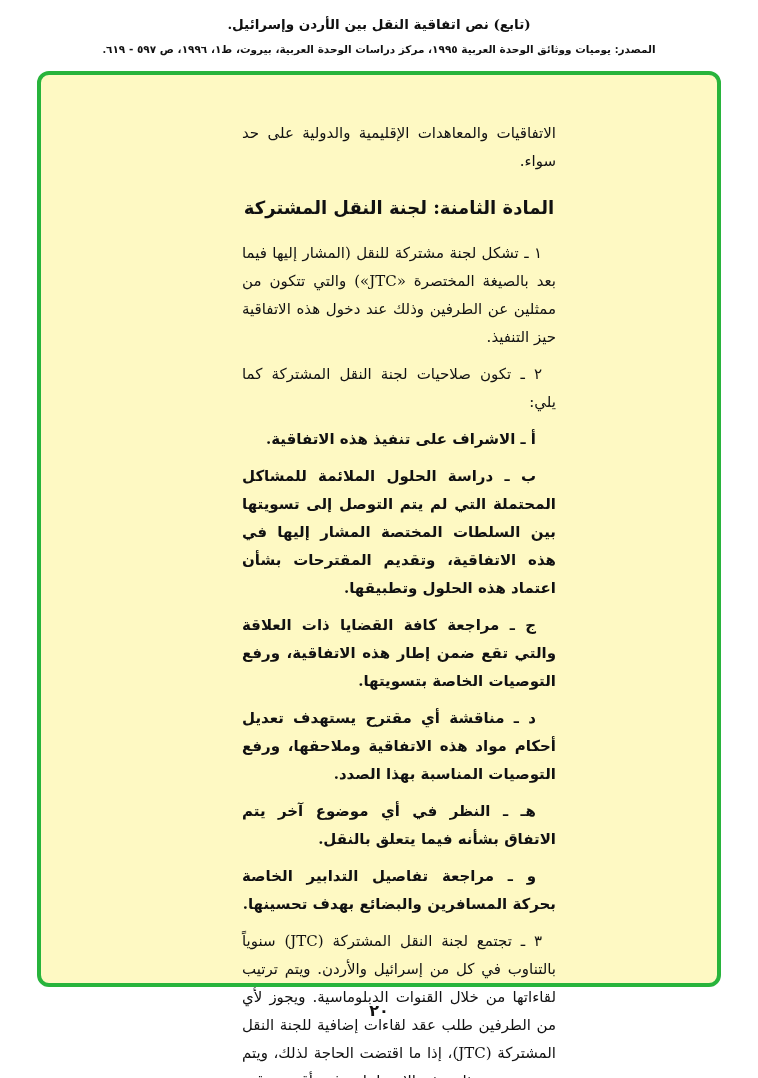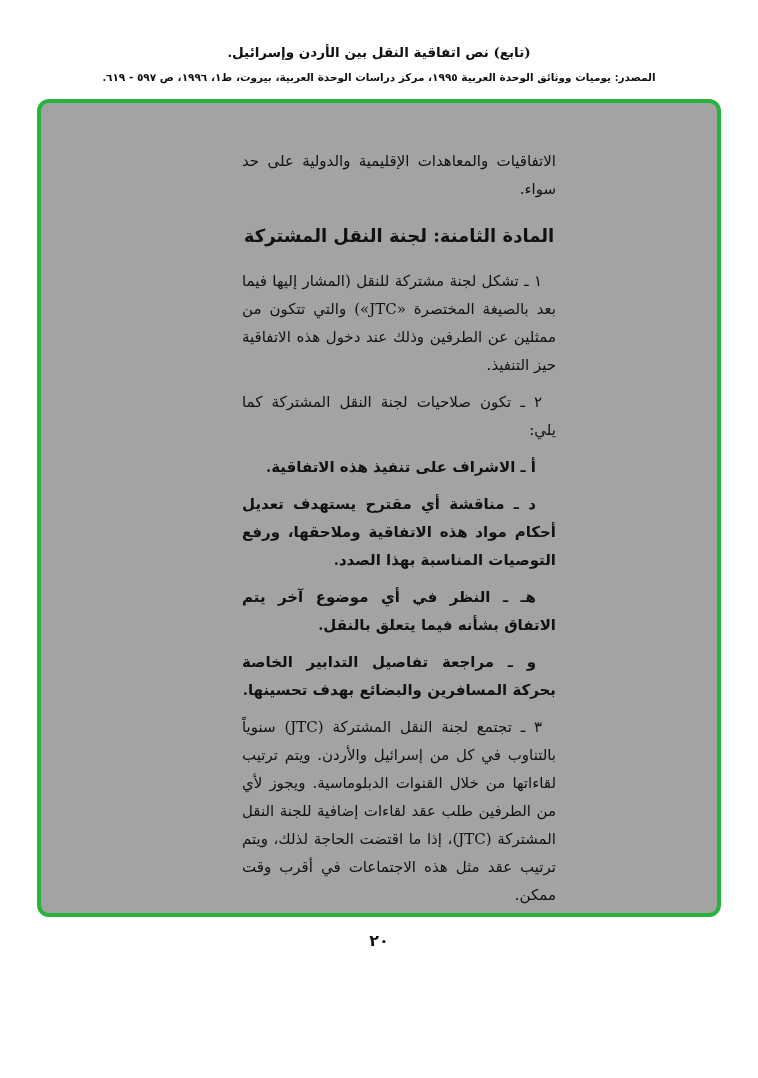--- a/index.html
+++ b/index.html
@@ -12,41 +12,40 @@
     height: 1078px;
     position: relative;
     font-family: "DejaVu Serif", "DejaVu Sans", serif;
     color: #111111;
     overflow: hidden;
   }
   .header {
     text-align: center;
     padding-top: 16px;
     direction: rtl;
-    margin-top: 28px;
   }
   .header-title {
     font-size: 13.5px;
     font-weight: bold;
     letter-spacing: 0.2px;
   }
   .header-source {
     font-size: 10.5px;
     font-weight: bold;
     margin-top: 11px;
     text-align: center;
   }
   .green-box {
     box-sizing: border-box;
     width: 684px;
-    height: 818px;
+    height: 916px;
     margin: 16px auto 0 auto;
     border: 4px solid #28b43c;
     border-radius: 12px;
-    background: #a3a3a3;
+    background: #fef9c3;
     padding-left: 40px;
   }
   .text-column {
     width: 314px;
     margin: 44px auto 0 auto;
     direction: rtl;
     text-align: justify;
     font-size: 15px;
     line-height: 28px;
   }
@@ -85,20 +84,22 @@
   <div class="header-source">المصدر: يوميات ووثائق الوحدة العربية ١٩٩٥، مركز دراسات الوحدة العربية، بيروت، ط١، ١٩٩٦، ص ٥٩٧ - ٦١٩.</div>
 </div>
 
 <div class="green-box">
   <div class="text-column">
     <p class="intro">الاتفاقيات والمعاهدات الإقليمية والدولية على حد سواء.</p>
     <div class="section-heading">المادة الثامنة: لجنة النقل المشتركة</div>
     <p class="para">١ ـ تشكل لجنة مشتركة للنقل (المشار إليها فيما بعد بالصيغة المختصرة «JTC») والتي تتكون من ممثلين عن الطرفين وذلك عند دخول هذه الاتفاقية حيز التنفيذ.</p>
     <p class="para">٢ ـ تكون صلاحيات لجنة النقل المشتركة كما يلي:</p>
     <p class="sub">أ ـ الاشراف على تنفيذ هذه الاتفاقية.</p>
+    <p class="sub">ب ـ دراسة الحلول الملائمة للمشاكل المحتملة التي لم يتم التوصل إلى تسويتها بين السلطات المختصة المشار إليها في هذه الاتفاقية، وتقديم المقترحات بشأن اعتماد هذه الحلول وتطبيقها.</p>
+    <p class="sub">ج ـ مراجعة كافة القضايا ذات العلاقة والتي تقع ضمن إطار هذه الاتفاقية، ورفع التوصيات الخاصة بتسويتها.</p>
     <p class="sub">د ـ مناقشة أي مقترح يستهدف تعديل أحكام مواد هذه الاتفاقية وملاحقها، ورفع التوصيات المناسبة بهذا الصدد.</p>
     <p class="sub">هـ ـ النظر في أي موضوع آخر يتم الاتفاق بشأنه فيما يتعلق بالنقل.</p>
     <p class="sub">و ـ مراجعة تفاصيل التدابير الخاصة بحركة المسافرين والبضائع بهدف تحسينها.</p>
     <p class="para">٣ ـ تجتمع لجنة النقل المشتركة (JTC) سنوياً بالتناوب في كل من إسرائيل والأردن. ويتم ترتيب لقاءاتها من خلال القنوات الدبلوماسية. ويجوز لأي من الطرفين طلب عقد لقاءات إضافية للجنة النقل المشتركة (JTC)، إذا ما اقتضت الحاجة لذلك، ويتم ترتيب عقد مثل هذه الاجتماعات في أقرب وقت ممكن.</p>
   </div>
 </div>
 
 <div class="footer">
   <div>٢٠</div>
 </div>

